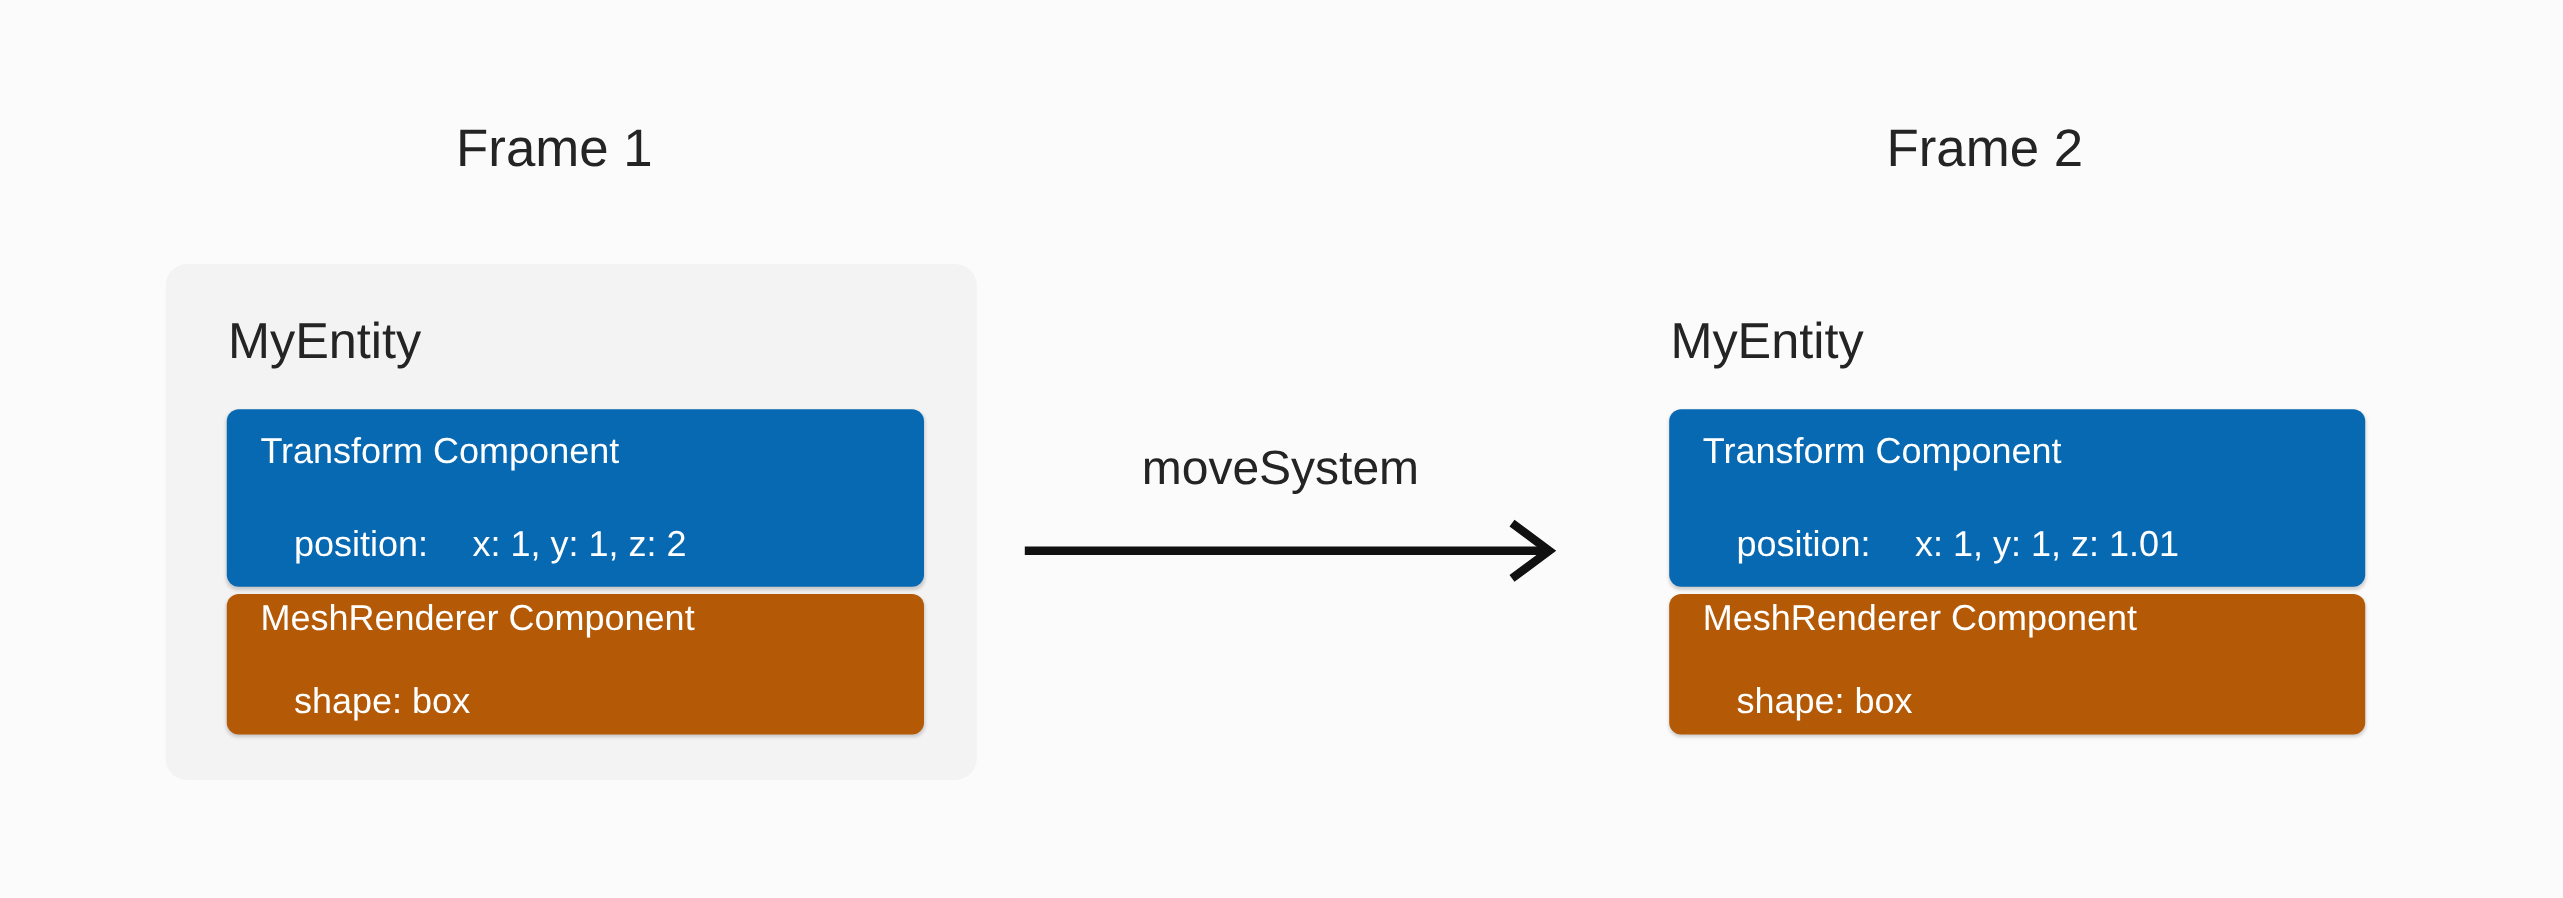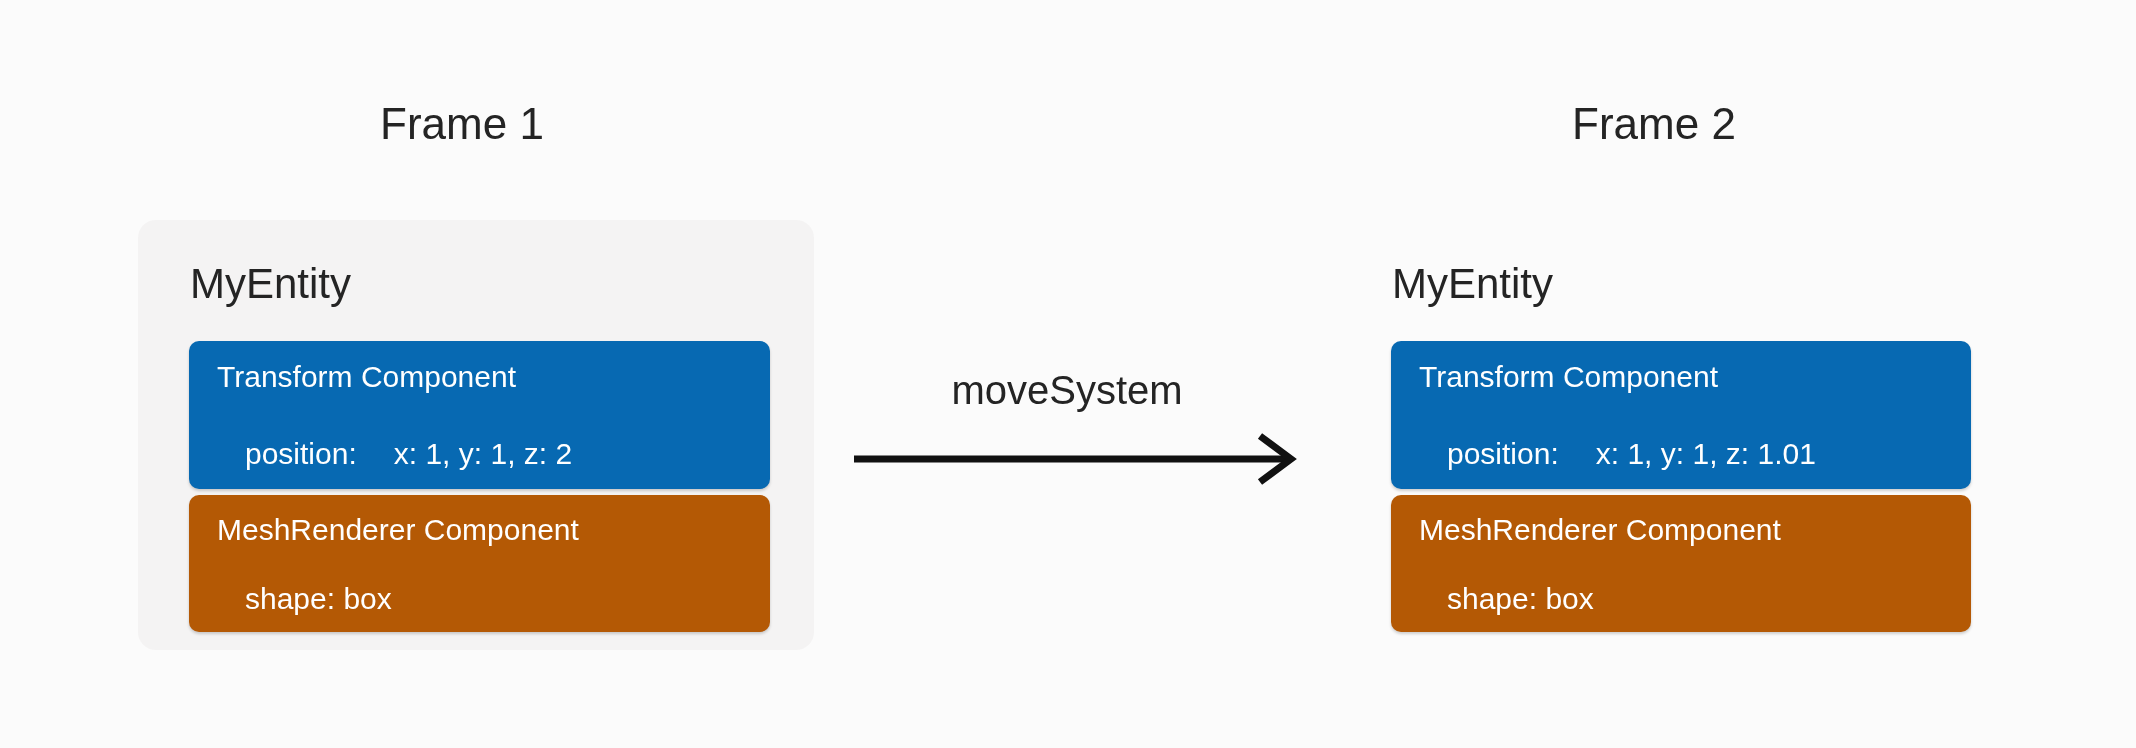--- a/index.html
+++ b/index.html
@@ -56,23 +56,23 @@
   .cbox.side-left  { left: 189px;  width: 581px; }
   .cbox.side-right { left: 1391px; width: 580px; }
   .cbox-transform {
     top: 341px;
     height: 148px;
     background: #0769b2;
     padding-top: 17px;
   }
   .cbox-mesh {
     top: 495px;
-    height: 137px;
+    height: 117px;
     background: #b45905;
-    padding-top: 16px;
+    padding-top: 2px;
   }
   .box-title { line-height: 38px; }
   .box-prop  { line-height: 38px; margin-left: 28px; }
   .cbox-transform .box-prop { margin-top: 39px; }
   .cbox-mesh      .box-prop { margin-top: 31px; }
   .prop-value { margin-left: 37px; }
 
   .arrow-label {
     position: absolute;
     left: 1067px;

